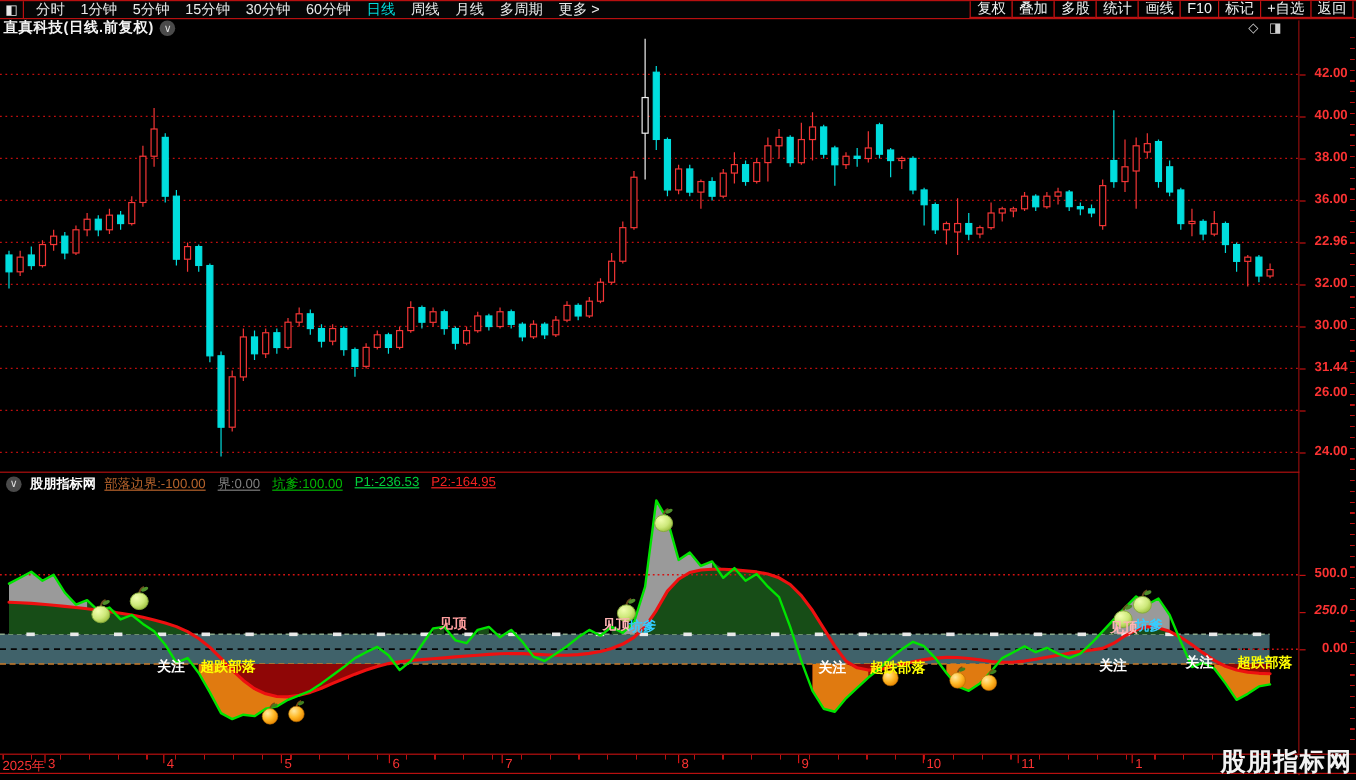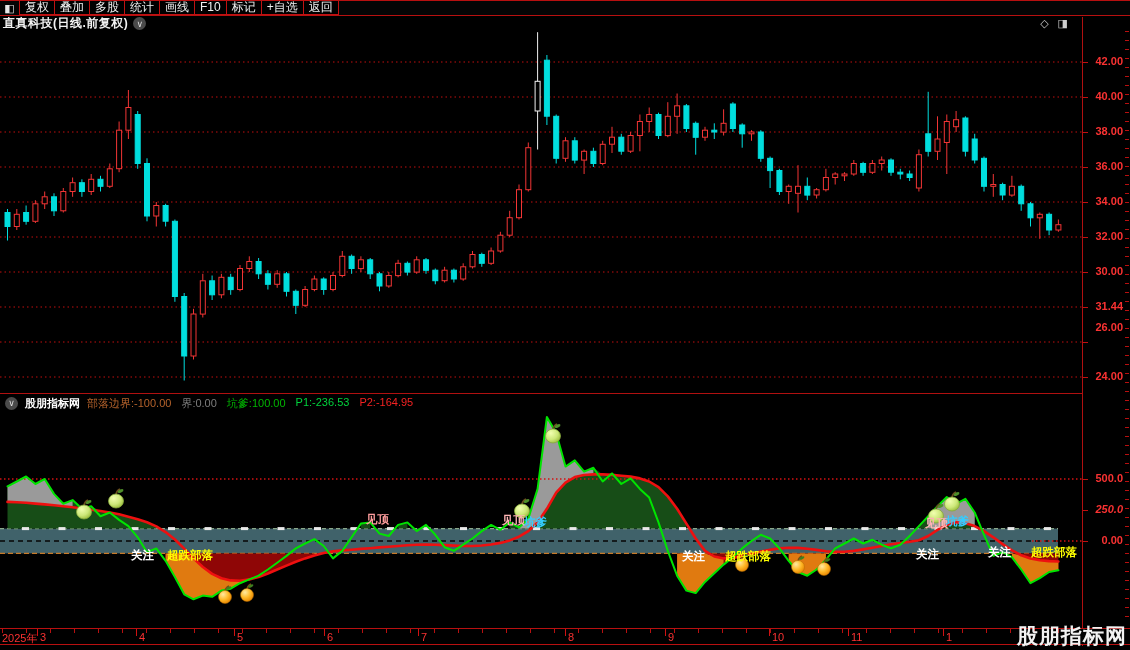--- a/index.html
+++ b/index.html
@@ -25,21 +25,21 @@
   .row2-icons span{cursor:pointer;}
   svg{position:absolute;display:block;}
   #mainChart{left:0;top:30px;}
   #indChart{left:0;top:395px;}
   .hsep{position:absolute;left:0;width:1130px;height:1px;background:#b01010;}
   .vsep{position:absolute;left:1082px;top:17px;width:1px;height:629px;background:#b01010;}
   
   .ind-header{position:absolute;left:0;top:395px;width:1080px;height:16px;display:flex;align-items:center;
               gap:7px;font-size:11px;z-index:5;}
   .ind-name{color:#ffffff;font-weight:bold;}
-  .ind-param{white-space:nowrap;}
+  .ind-param{white-space:nowrap;text-decoration:underline;}
   
   .axis-col{position:absolute;left:1083px;top:17px;width:47px;height:611px;background:#000;}
   .axis-label{position:absolute;right:7px;color:#fa3232;font-size:11px;font-weight:bold;white-space:nowrap;}
   .axis-tick{position:absolute;left:0;width:5px;height:1px;background:#c01010;}
   .ruler{position:absolute;right:1px;top:14px;width:4px;height:590px;
          background:repeating-linear-gradient(180deg,#b81010 0 1px,transparent 1px 9px);}
   
   .date-axis{position:absolute;left:0;top:628px;width:1130px;height:17px;background:#000;
              border-top:1px solid #b81010;border-bottom:1px solid #b81010;box-sizing:border-box;z-index:4;}
   .date-axis::before{content:"";position:absolute;left:2px;top:0;width:1080px;height:4px;
@@ -51,20 +51,33 @@
   .wm1{color:#f2f2f2;font-size:21px;font-weight:bold;letter-spacing:1px;}
   .wm2{color:#e8e8e8;font-size:19px;font-weight:bold;}
 </style>
 </head>
 <body>
 
 <div class="screen">
 
   <header class="topbar">
     <span class="win-btn">◧</span>
+    <nav class="periods" id="periods">
+        <span class="period">分时</span>
+        <span class="period">1分钟</span>
+        <span class="period">5分钟</span>
+        <span class="period">15分钟</span>
+        <span class="period">30分钟</span>
+        <span class="period">60分钟</span>
+        <span class="period active">日线</span>
+        <span class="period">周线</span>
+        <span class="period">月线</span>
+        <span class="period">多周期</span>
+        <span class="period">更多 &gt;</span>
+      </nav>
     <div class="tool-btns" id="toolBtns">
         <span class="tool-btn">复权</span>
         <span class="tool-btn">叠加</span>
         <span class="tool-btn">多股</span>
         <span class="tool-btn">统计</span>
         <span class="tool-btn">画线</span>
         <span class="tool-btn">F10</span>
         <span class="tool-btn">标记</span>
         <span class="tool-btn">+自选</span>
         <span class="tool-btn">返回</span>
@@ -479,21 +492,21 @@
   <div class="axis-col" id="axisCol">
     <div class="ruler"></div>
   <div class="axis-label" style="top: 38px;">42.00</div>
       <div class="axis-tick" style="top: 45px;"></div>
       <div class="axis-label" style="top: 73px;">40.00</div>
       <div class="axis-tick" style="top: 80px;"></div>
       <div class="axis-label" style="top: 108px;">38.00</div>
       <div class="axis-tick" style="top: 115px;"></div>
       <div class="axis-label" style="top: 143px;">36.00</div>
       <div class="axis-tick" style="top: 150px;"></div>
-      <div class="axis-label" style="top: 178px;">34.00</div>
+      <div class="axis-label" style="top: 178px;">22.96</div>
       <div class="axis-tick" style="top: 185px;"></div>
       <div class="axis-label" style="top: 213px;">32.00</div>
       <div class="axis-tick" style="top: 220px;"></div>
       <div class="axis-label" style="top: 248px;">30.00</div>
       <div class="axis-tick" style="top: 255px;"></div>
       <div class="axis-label" style="top: 283px;">31.44</div>
       <div class="axis-tick" style="top: 290px;"></div>
       <div class="axis-label" style="top: 304px; margin-left: 48px;">26.00</div>
       <div class="axis-tick" style="top: 325px;"></div>
       <div class="axis-label" style="top: 353px;">24.00</div>

